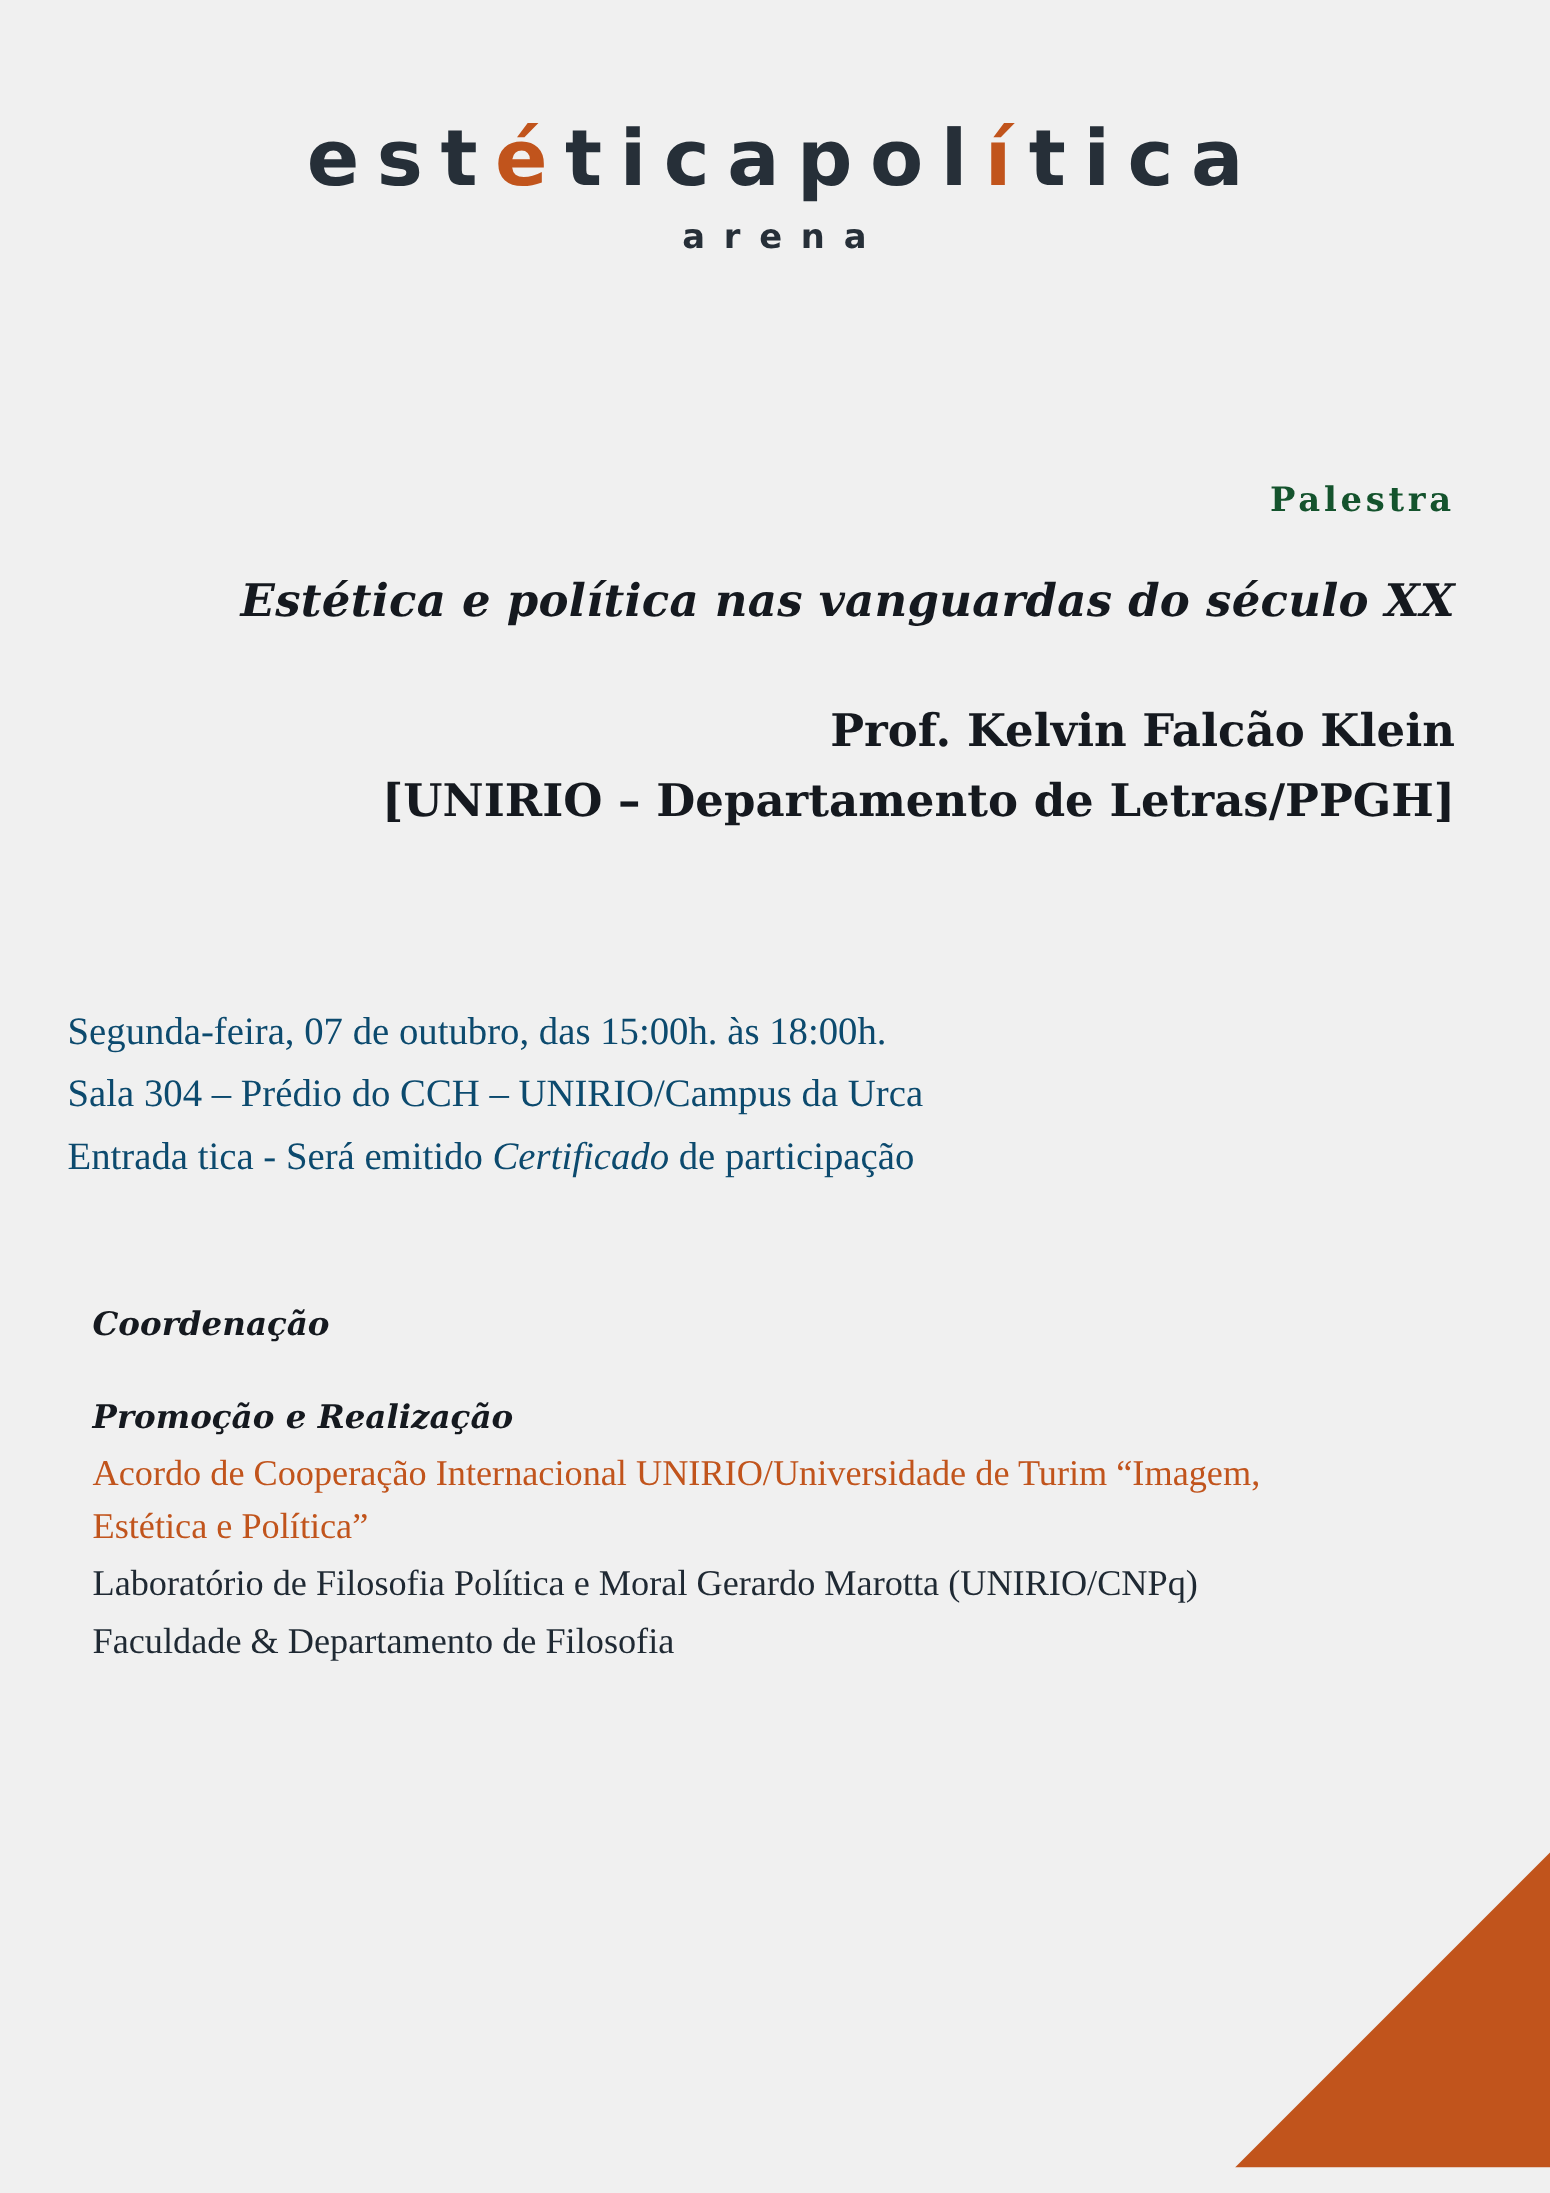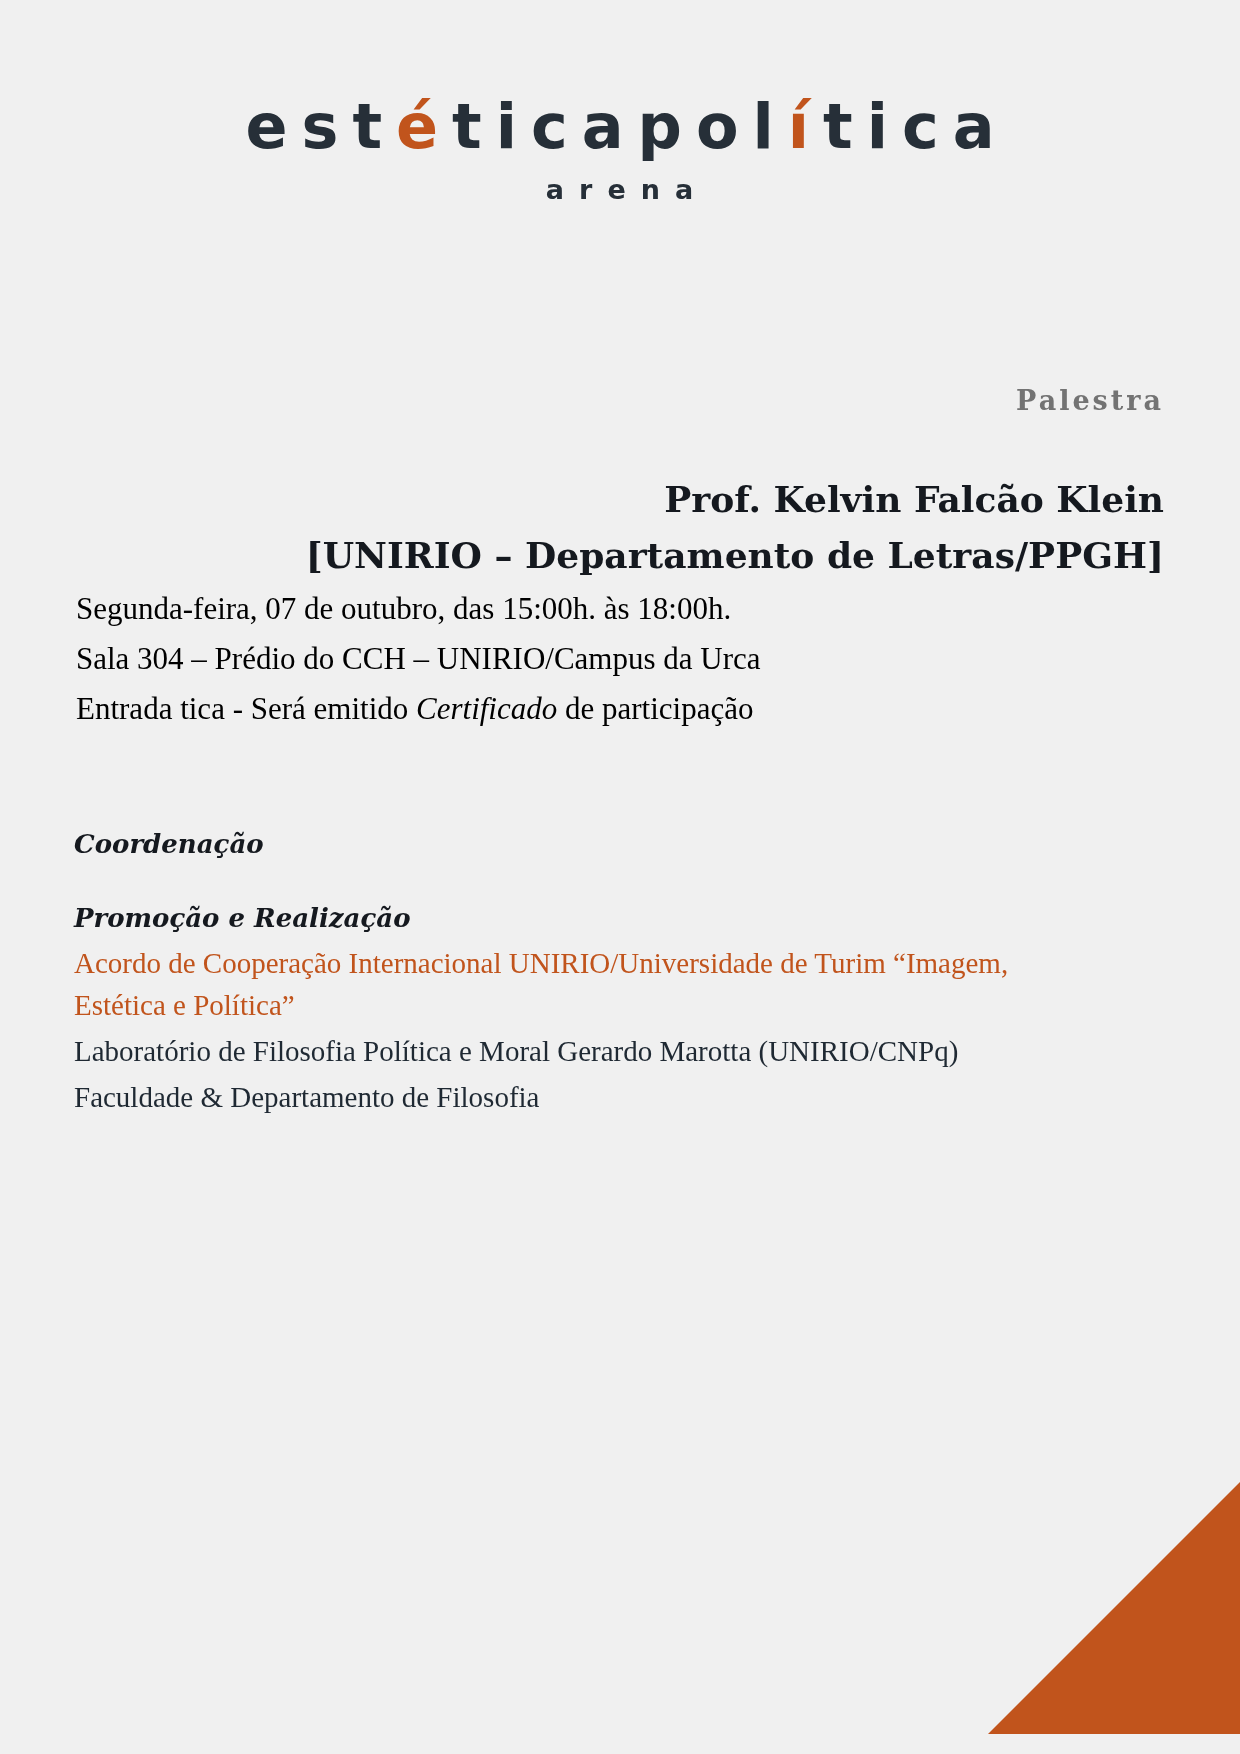--- a/index.html
+++ b/index.html
@@ -57,21 +57,21 @@
   .right-block {
     margin-top: 180px;
     padding-right: 76px;
     text-align: right;
   }
   .kicker {
     font-family: "DejaVu Serif", serif;
     font-weight: 700;
     font-size: 27px;
     letter-spacing: 3px;
-    color: #737373;
+    color: #14532d;
   }
   .talk-title {
     margin-top: 44px;
     font-family: "DejaVu Serif", serif;
     font-style: italic;
     font-weight: 700;
     font-size: 36px;
     color: #15191f;
     letter-spacing: 0.2px;
   }
@@ -79,25 +79,26 @@
     margin-top: 56px;
     font-family: "DejaVu Serif", serif;
     font-weight: 700;
     font-size: 36px;
     color: #15191f;
     line-height: 1.55;
   }
 
   
   .details {
-    padding-left: 76px;
+    margin-top: 130px;
+    padding-left: 54px;
     font-family: "Liberation Serif", serif;
     font-size: 31px;
     line-height: 1.62;
-    color: #000000;
+    color: #0c4a6e;
   }
   .details .em {
     font-style: italic;
   }
 
   
   .credits {
     margin-top: 92px;
     padding-left: 74px;
     font-family: "Liberation Serif", serif;
@@ -142,20 +143,21 @@
 
 <div class="poster">
 
   <div class="logo-block">
     <div class="logo-main"><span>est</span><span class="accent">é</span><span>ticapol</span><span class="accent">í</span><span>tica</span></div>
     <div class="logo-sub">arena</div>
   </div>
 
   <div class="right-block">
     <div class="kicker">Palestra</div>
+    <div class="talk-title">Estética e política nas vanguardas do século XX</div>
     <div class="speaker">
       <div>Prof. Kelvin Falcão Klein</div>
       <div>[UNIRIO – Departamento de Letras/PPGH]</div>
     </div>
   </div>
 
   <div class="details">
     <div>Segunda-feira, 07 de outubro, das 15:00h. às 18:00h.</div>
     <div>Sala 304 – Prédio do CCH – UNIRIO/Campus da Urca</div>
     <div><span>Entrada tica - Será emitido </span><span class="em">Certificado</span><span> de participação</span></div>

